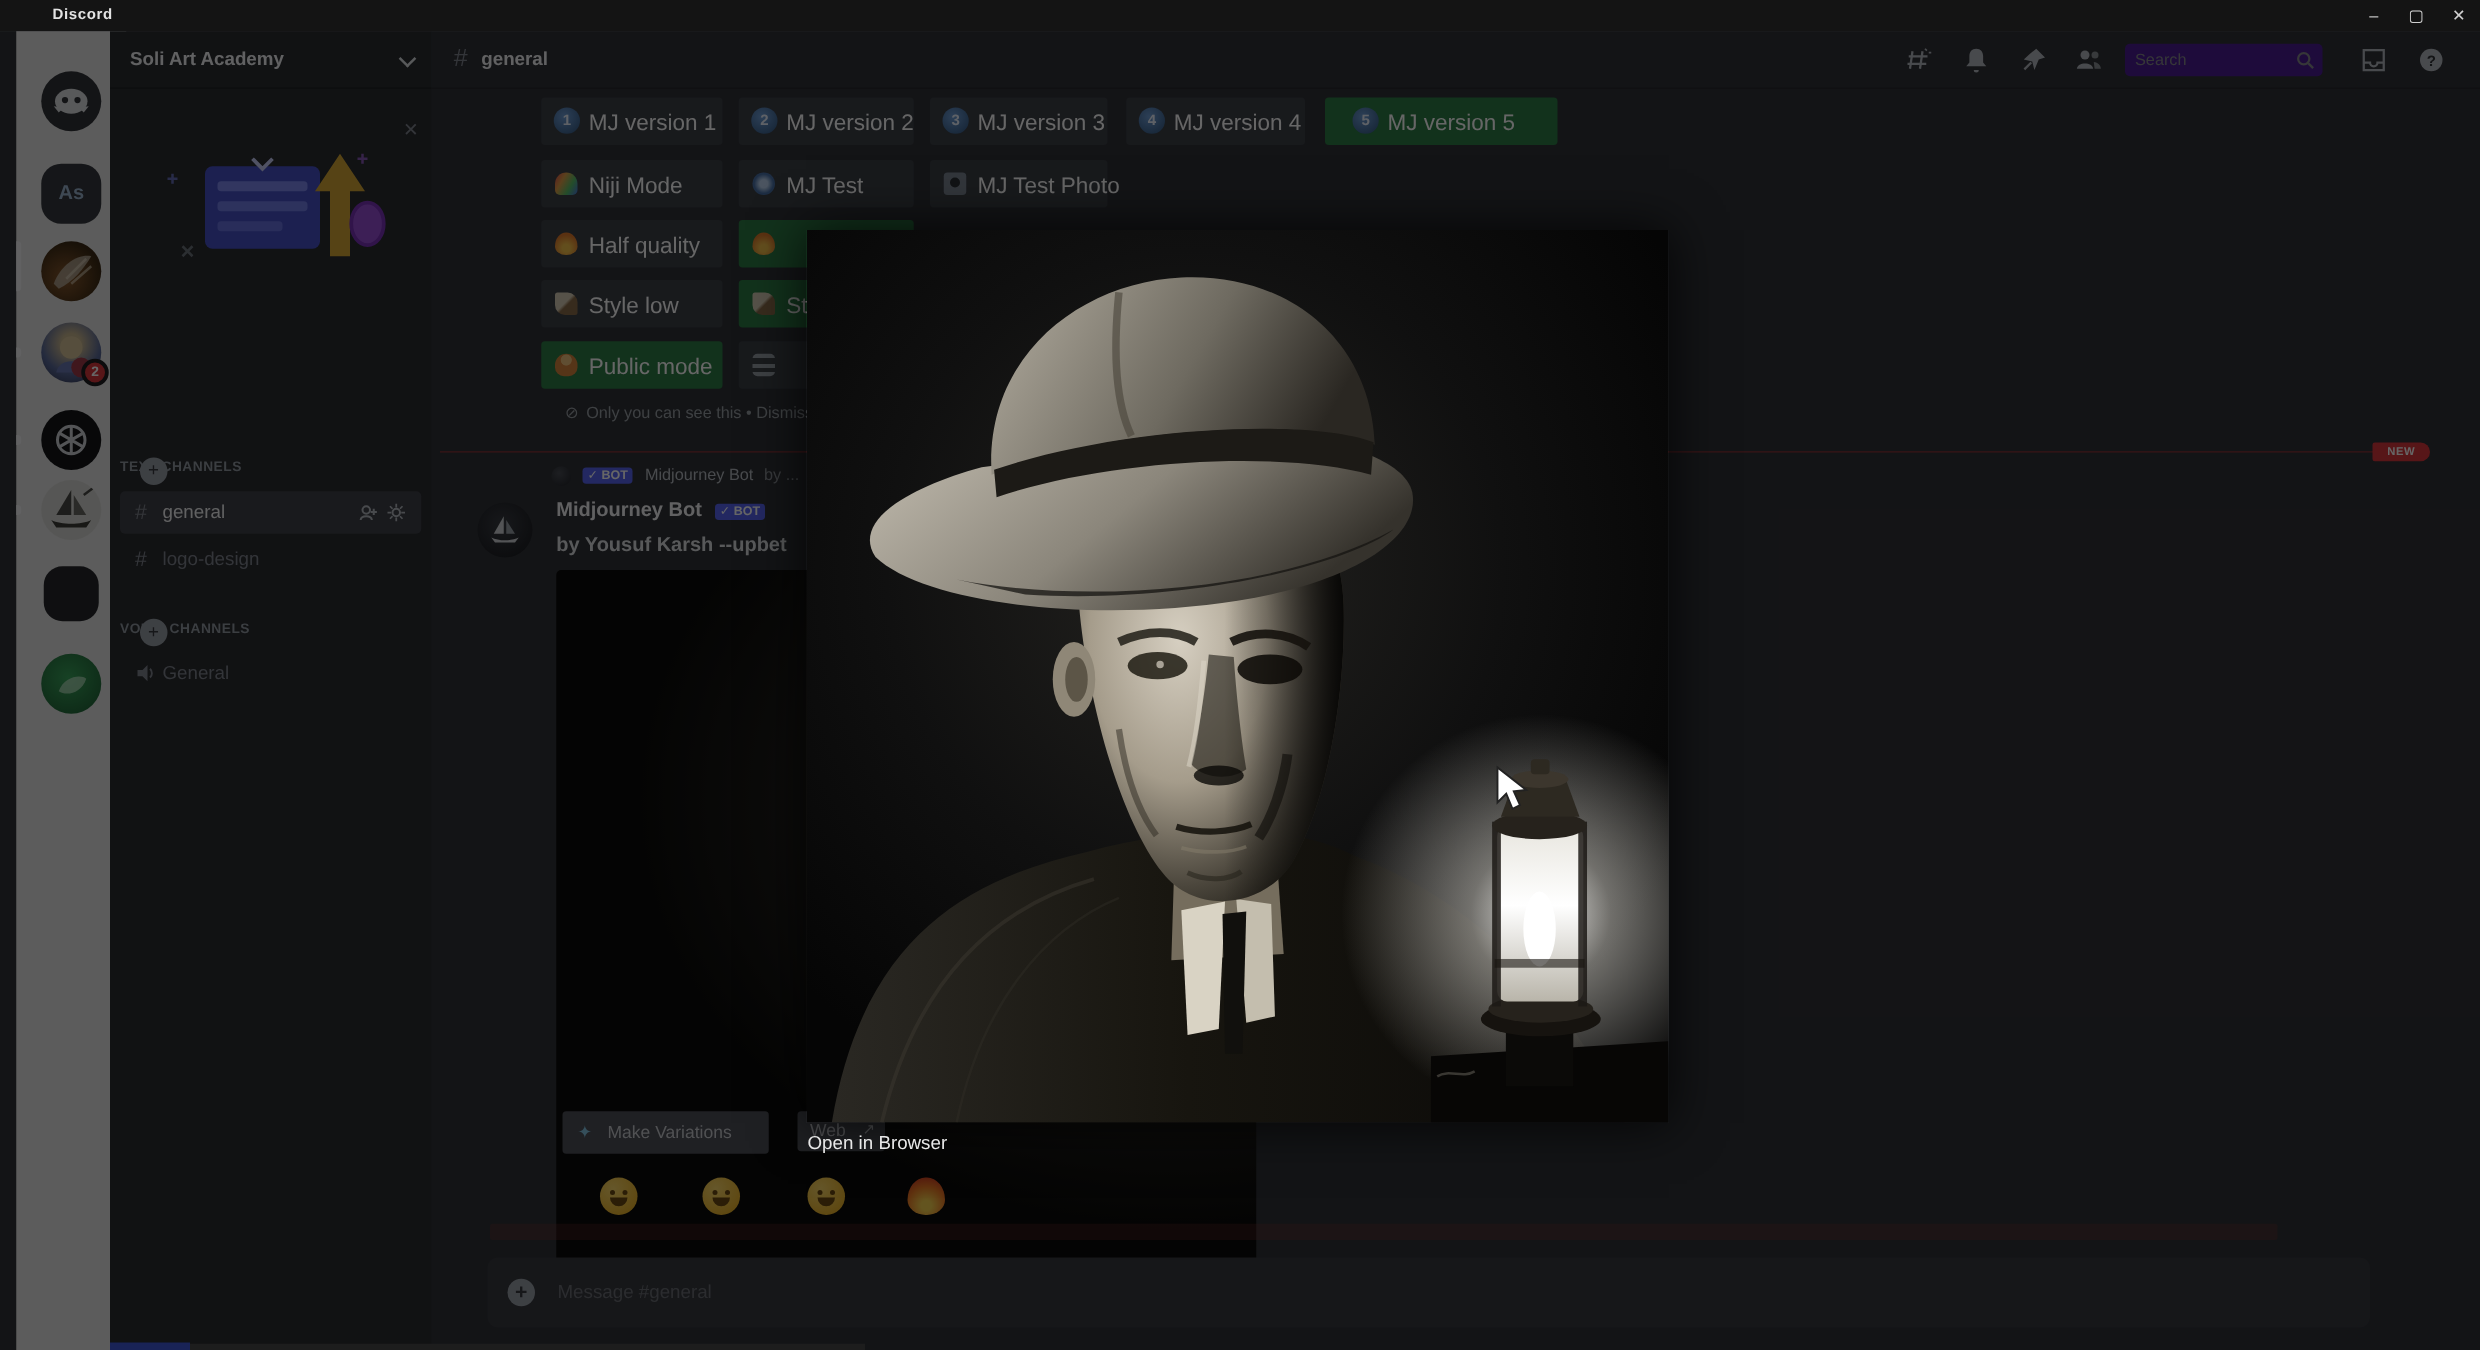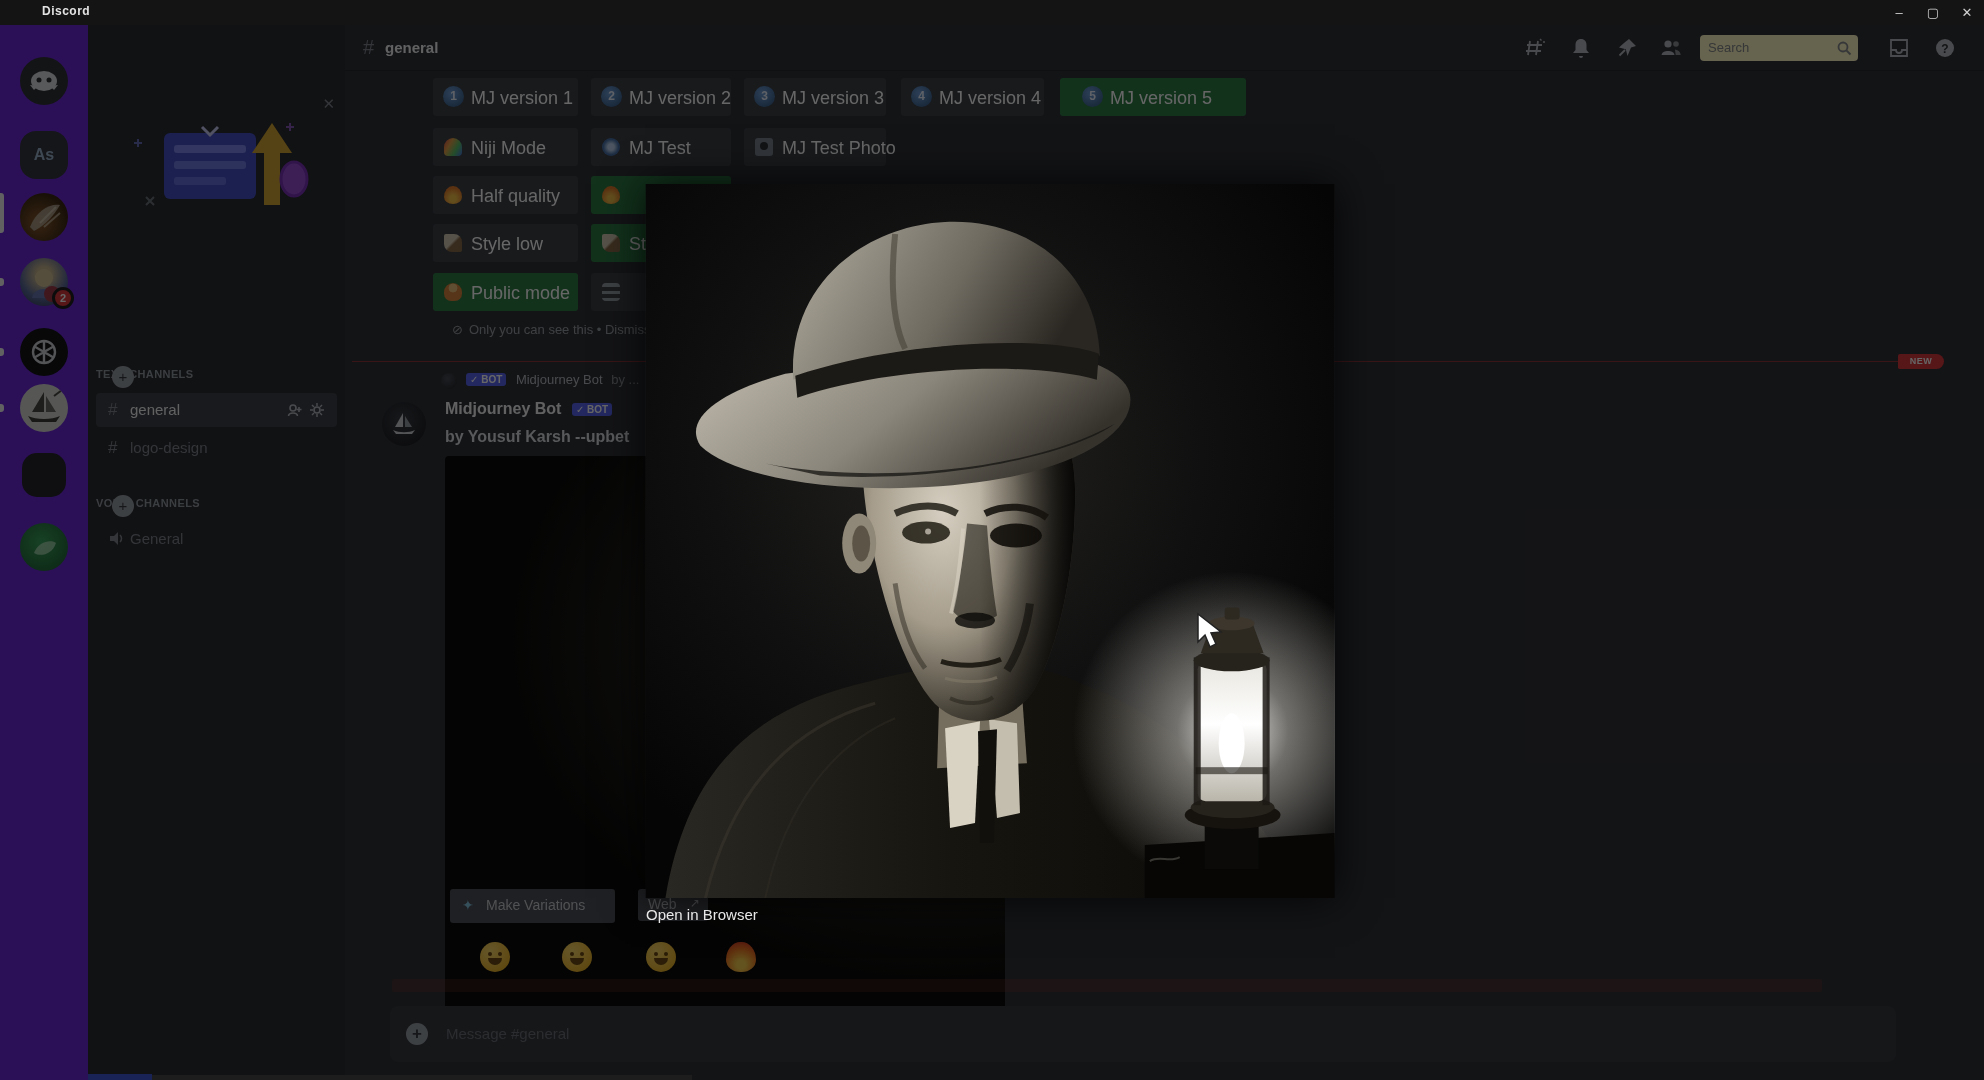--- a/index.html
+++ b/index.html
@@ -6,21 +6,21 @@
   html,body { width:1984px; height:1080px; background:#000; }
   body { font-family:"Liberation Sans","DejaVu Sans",sans-serif; overflow:hidden; }
   #app { position:relative; width:1984px; height:1080px; background:#313338; overflow:hidden; }
 
   
   .titlebar { position:absolute; left:0; top:0; width:1984px; height:25px; background:#141414; z-index:55; }
   .titlebar .apptitle { position:absolute; left:42px; top:4px; font-size:12px; font-weight:bold; color:#e3e3e3; letter-spacing:.5px; }
   .wctrl { position:absolute; top:0; width:34px; height:25px; color:#cfcfcf; font-size:13px; text-align:center; line-height:25px; }
 
   
-  .rail { position:absolute; left:0; top:25px; width:88px; height:1055px; background:#6d28d9; }
+  .rail { position:absolute; left:13px; top:25px; width:88px; height:1055px; background:#e5e5e5; }
   .srv { position:absolute; left:20px; width:48px; height:48px; border-radius:50%; overflow:hidden; }
   .pip { position:absolute; left:0; width:4px; background:#f2f3f5; border-radius:0 3px 3px 0; }
   .mention { position:absolute; left:52px; width:20px; height:20px; border-radius:50%; background:#da373c; color:#fff; font-size:11px; font-weight:bold; text-align:center; line-height:20px; border:3px solid #1e1f22; box-sizing:content-box; width:16px; height:16px; line-height:16px; }
 
   
   .sidebar { position:absolute; left:88px; top:25px; width:257px; height:1055px; background:#2b2d31; }
   .guildhead { position:absolute; left:0; top:0; width:257px; height:46px; border-bottom:1px solid #1f2023; }
   .guildhead .gname { position:absolute; left:16px; top:14px; font-size:15px; font-weight:bold; color:#f2f3f5; }
   .chev { position:absolute; right:14px; top:17px; width:10px; height:10px; border-right:2px solid #dbdee1; border-bottom:2px solid #dbdee1; transform:rotate(45deg); }
   .boostclose { position:absolute; right:10px; top:70px; color:#80848e; font-size:15px; }
@@ -39,21 +39,21 @@
   .ustatus { position:absolute; left:32px; top:30px; width:11px; height:11px; border-radius:50%; background:#23a559; border:3px solid #232428; }
   .uname { position:absolute; left:52px; top:8px; font-size:13px; font-weight:bold; color:#f2f3f5; }
   .utag { position:absolute; left:52px; top:25px; font-size:11px; color:#b5bac1; }
   .ubtn { position:absolute; top:14px; width:22px; height:22px; color:#b5bac1; font-size:14px; text-align:center; line-height:22px; }
 
   
   .chathead { position:absolute; left:345px; top:25px; width:1639px; height:46px; background:#313338; border-bottom:1px solid #26282c; }
   .chathead .hash { position:absolute; left:18px; top:11px; font-size:20px; color:#80848e; }
   .chathead .chname { position:absolute; left:40px; top:14px; font-size:15px; font-weight:bold; color:#f2f3f5; }
   .hicon { position:absolute; top:11px; width:24px; height:24px; color:#b5bac1; }
-  .searchbox { position:absolute; left:1355px; top:10px; width:158px; height:26px; background:#fef9c3; border-radius:4px; }
+  .searchbox { position:absolute; left:1355px; top:10px; width:158px; height:26px; background:#4c1d95; border-radius:4px; }
   .searchbox .sph { position:absolute; left:8px; top:5px; font-size:13px; color:#87898c; }
 
   
   .sbtn { position:absolute; height:38px; border-radius:3px; background:#3d4148; }
   .sbtn.green { background:#2d7d46; }
   .sbl { position:absolute; left:38px; top:10px; font-size:18px; color:#ffffff; white-space:nowrap; }
   .numicon { position:absolute; left:10px; top:8px; width:21px; height:21px; border-radius:50%;
              background:radial-gradient(circle at 40% 35%, #6f9fd8, #31557e); color:#eaf2ff; font-size:12px; font-weight:bold; text-align:center; line-height:21px; }
   .micon { position:absolute; left:11px; top:10px; width:18px; height:18px; border-radius:4px; }
   .i-rainbow { background:linear-gradient(120deg,#e04a4a,#e0a24a,#58c06a,#4a72e0); border-radius:50% 50% 4px 4px; }
@@ -172,20 +172,24 @@
     </div>
     <div class="srv" style="top:428px; width:44px; height:44px; left:22px; background:#26272b; border-radius:15px"></div>
     <div class="srv" style="top:498px; background:radial-gradient(circle at 45% 40%, #3aa55c, #1d5a32)">
       <svg width="48" height="48">
           <path d="M14 30 C18 18 32 16 36 20 C32 32 20 34 14 30 Z" fill="#bfe6c8" opacity=".7"></path>
         </svg>
     </div>
   </div>
 
   <div class="sidebar">
+    <div class="guildhead">
+      <span class="gname">Soli Art Academy</span>
+      <span class="chev"></span>
+    </div>
 
     <div class="boostclose">✕</div>
     <svg width="200" height="115" style="position:absolute; left:28px; top:80px">
       <g>
         <path d="M18 38 h8 M22 34 v8" stroke="#7d88f0" stroke-width="2" opacity=".7"></path>
         <path d="M170 22 h8 M174 18 v8" stroke="#b06af0" stroke-width="2" opacity=".7"></path>
         <path d="M30 92 l8 8 M38 92 l-8 8" stroke="#9aa3ad" stroke-width="2" opacity=".6"></path>
         <rect x="48" y="28" width="92" height="66" rx="6" fill="#4a57d8" opacity=".9"></rect>
         <path d="M86 22 l8 8 8-8" stroke="#c8cdf8" stroke-width="3" fill="none"></path>
         <rect x="58" y="40" width="72" height="8" rx="3" fill="#7d88f0"></rect>

